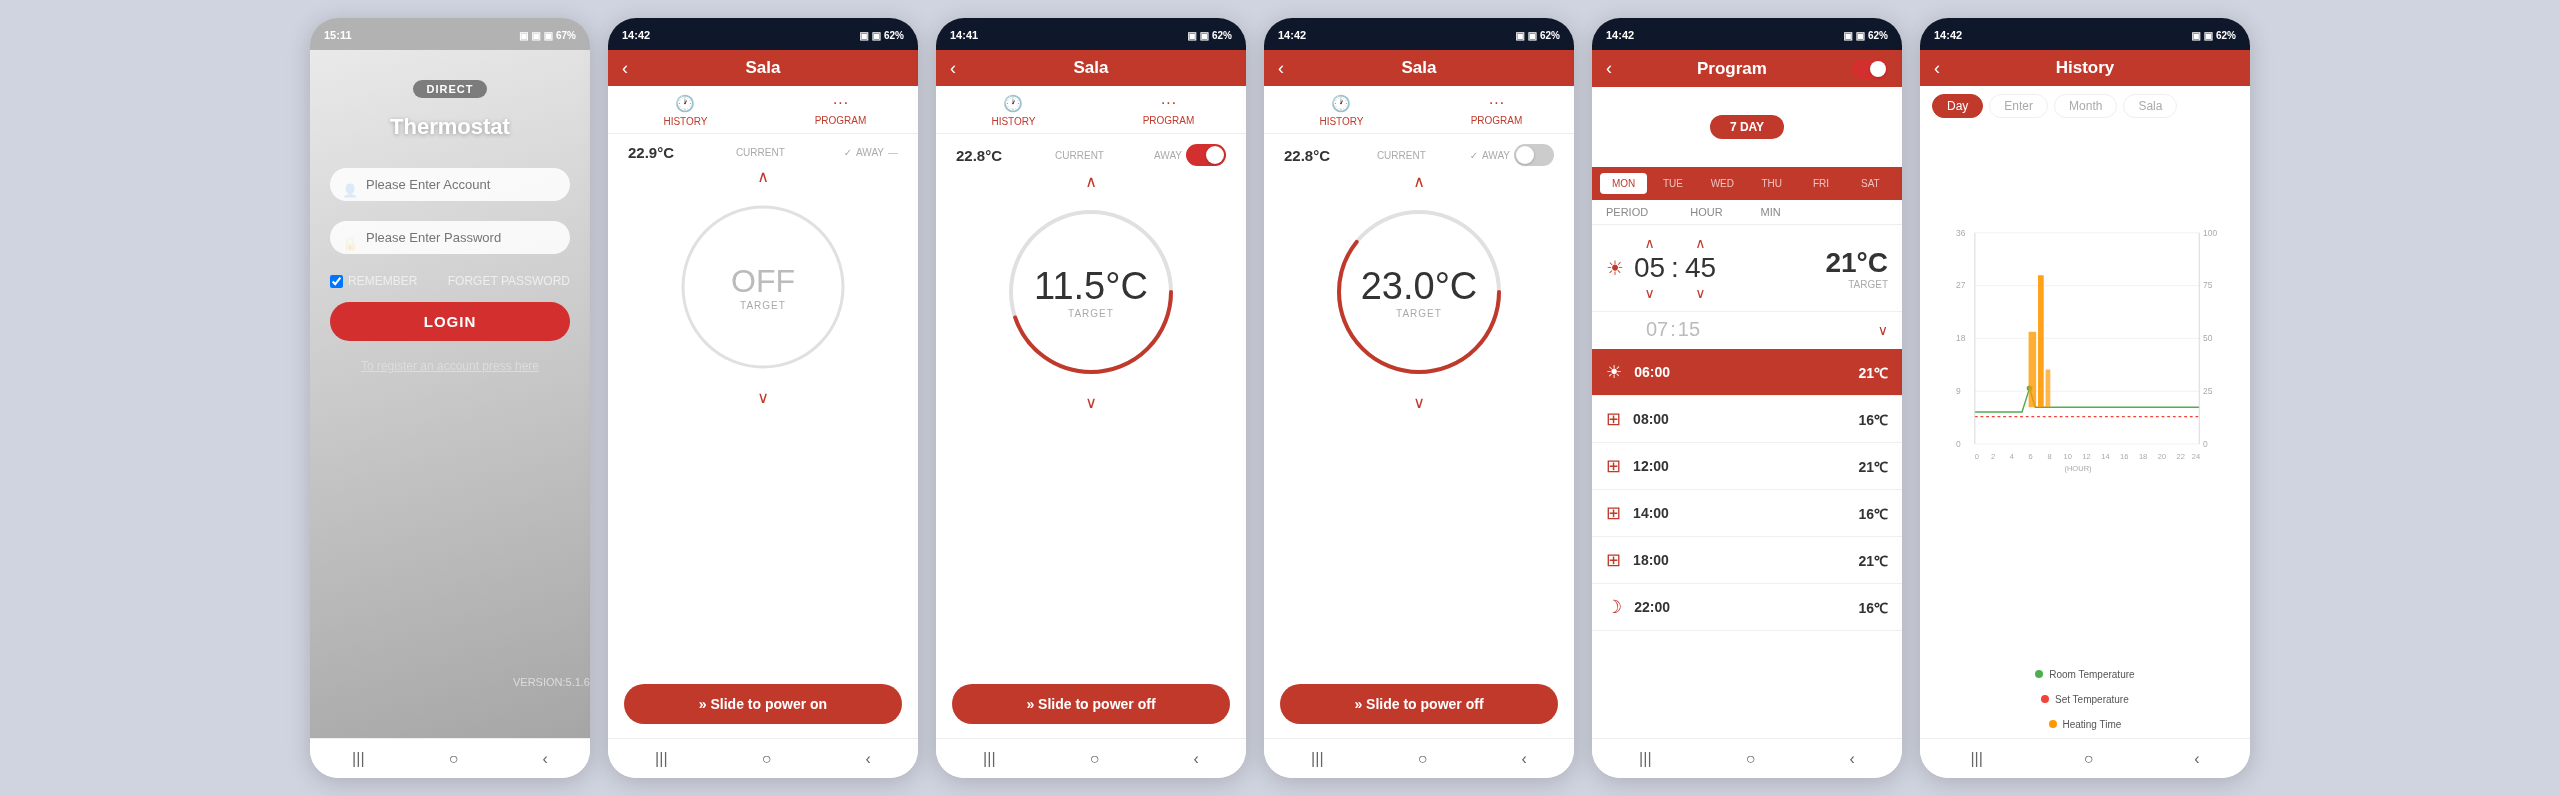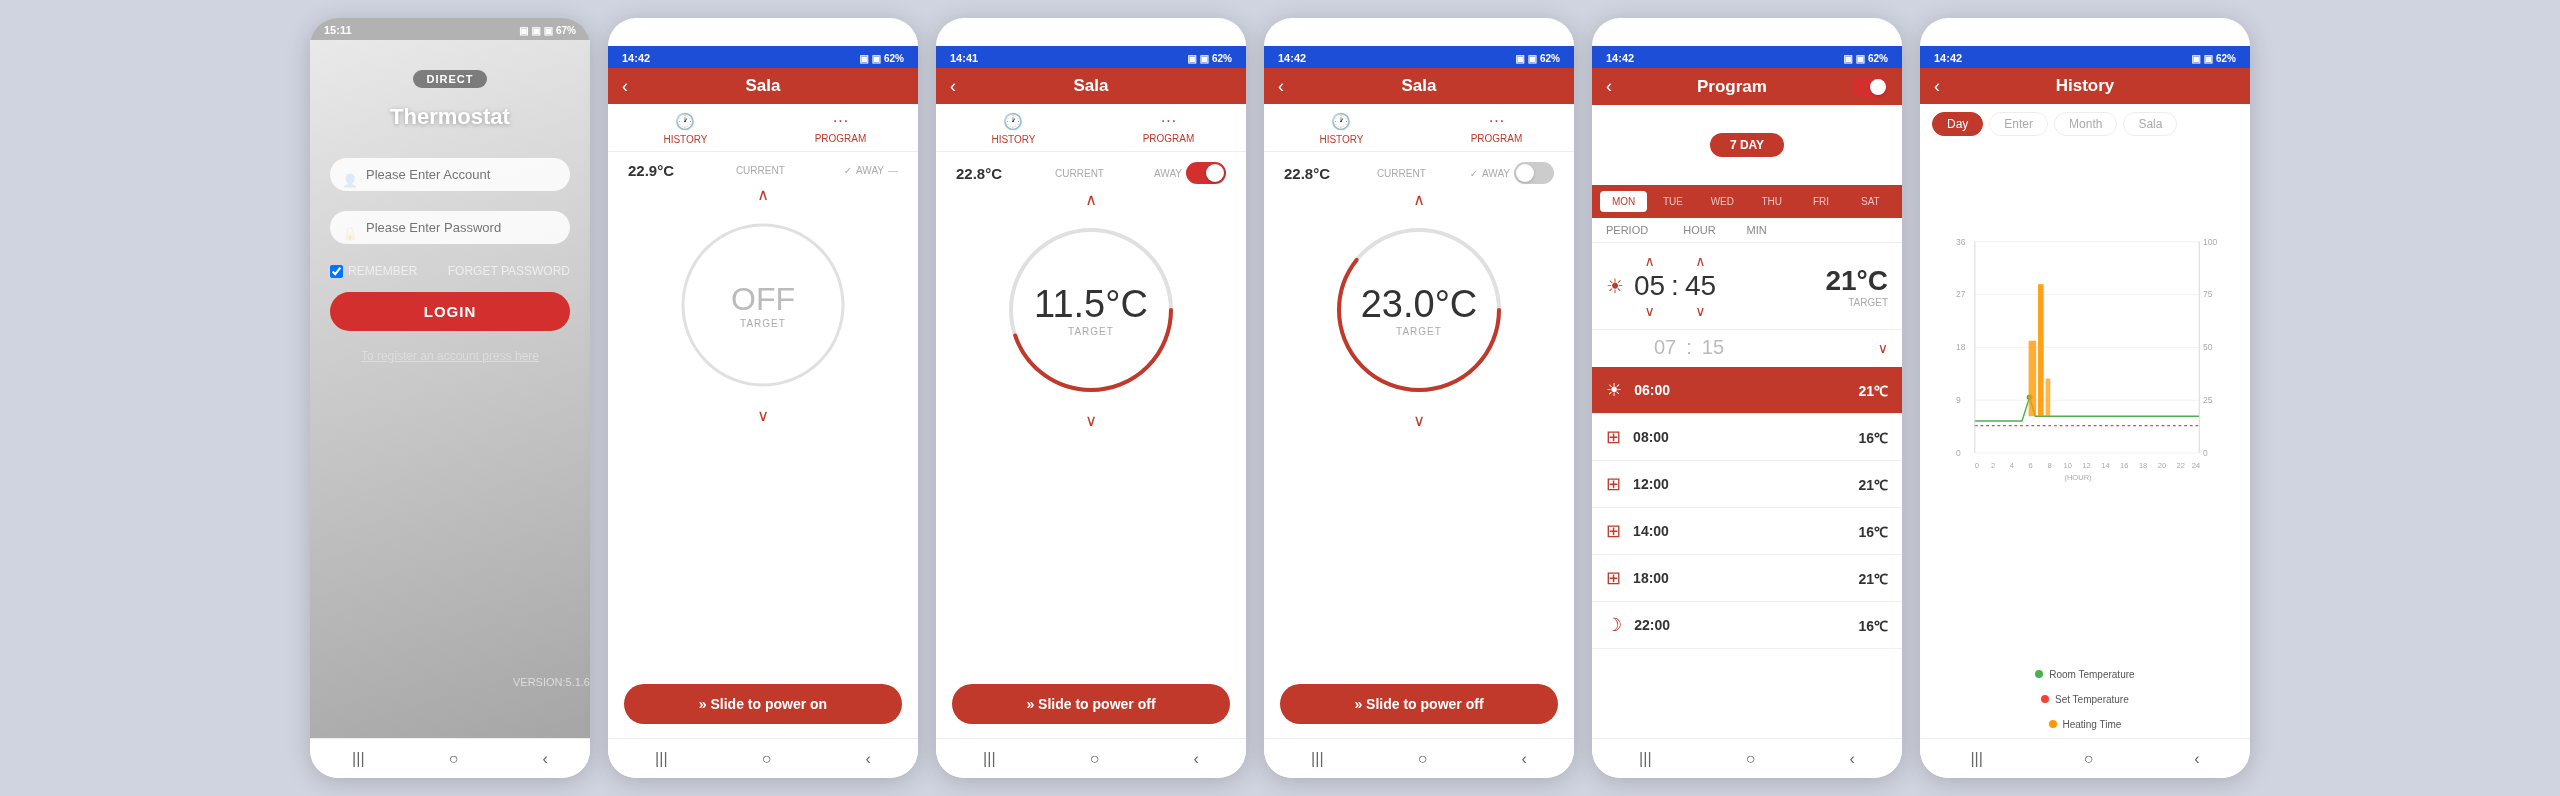--- a/index.html
+++ b/index.html
@@ -35,25 +35,25 @@
 
     
     .status-bar {
       display: flex;
       justify-content: space-between;
       align-items: center;
       padding: 4px 14px 2px 14px;
       font-size: 11px;
       font-weight: 600;
       color: #222;
-      height: 22px;
+      height: 32px;
       flex-shrink: 0;
     }
     .status-bar.dark { background: rgba(0,0,0,0.3); color: #fff; }
-    .status-bar.red-bg { background: #1d4ed8; color: #fff; margin-top: 28px; }
+    .status-bar.red-bg { background: #0f172a; color: #fff; }
     .status-icons { display: flex; gap: 4px; align-items: center; font-size: 10px; }
 
     
     .login-bg {
       flex: 1;
       background: linear-gradient(180deg, rgba(255,255,255,0.7) 0%, rgba(200,200,200,0.7) 100%);
       display: flex;
       flex-direction: column;
       align-items: flex-end;
       position: relative;
@@ -333,21 +333,21 @@
       background: #fff;
       color: #c0392b;
       border-radius: 4px;
     }
     .period-header {
       display: flex;
       align-items: center;
       padding: 6px 14px;
       font-size: 11px;
       color: #888;
-      gap: 17px;
+      gap: 24px;
       border-bottom: 1px solid #eee;
       flex-shrink: 0;
     }
     .time-edit-row {
       display: flex;
       align-items: center;
       padding: 10px 14px;
       gap: 10px;
       border-bottom: 1px solid #f0f0f0;
       flex-shrink: 0;
@@ -702,21 +702,21 @@
         <span style="font-size:14px;color:#c0392b;cursor:pointer;">∨</span>
       </div>
     </div>
     <div style="margin-left:auto;display:flex;flex-direction:column;align-items:flex-end;">
       <span style="font-size:28px;font-weight:bold;color:#333;">21°C</span>
       <span style="font-size:10px;color:#aaa;">TARGET</span>
     </div>
   </div>
   <div style="display:flex;align-items:center;padding:6px 14px 8px 14px;flex-shrink:0;">
     <div style="width:20px;"></div>
-    <div style="display:flex;align-items:center;gap:10px;margin-left:28px;">
+    <div style="display:flex;align-items:center;gap:2px;margin-left:20px;">
       <span style="font-size:20px;color:#bbb;">07</span>
       <span style="font-size:20px;color:#bbb;">:</span>
       <span style="font-size:20px;color:#bbb;">15</span>
     </div>
     <span style="margin-left:auto;font-size:14px;color:#c0392b;cursor:pointer;">∨</span>
   </div>
   <div class="schedule-list">
 
     <div class="schedule-item active-row">
       <span class="schedule-icon" style="color:#fff;">☀</span>

